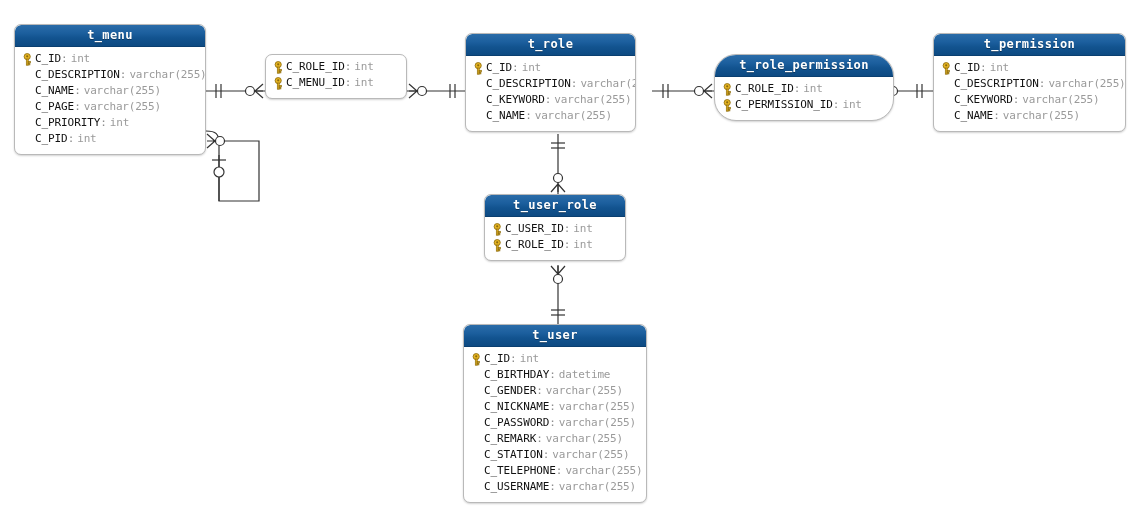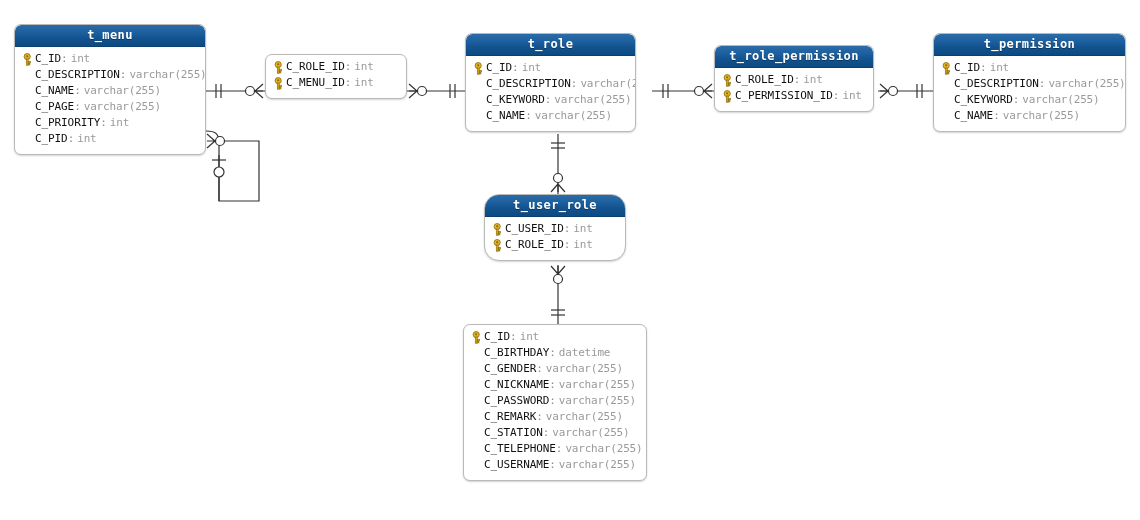--- a/index.html
+++ b/index.html
@@ -275,21 +275,21 @@
     <span class="attr-type">varchar(255)</span>
   </div>
         <div class="attr">
     <span class="keyslot"></span>
     <span class="attr-name">C_NAME</span>
     <span class="attr-sep">:</span>
     <span class="attr-type">varchar(255)</span>
   </div>
       </div>
   </div>
-    <div class="entity" style="left: 714px; top: 45px; width: 160px;">
+    <div class="entity" style="left: 714px; top: 54px; width: 180px; border-radius: 22px;">
     <div class="entity-header">t_role_permission</div>
     <div class="entity-body">
         <div class="attr">
     <span class="keyslot">
             <svg width="13" height="13" viewBox="0 0 13 13" class="key-icon">
               <g>
                 <circle cx="6.2" cy="3.6" r="3.1" fill="#e6b422" stroke="#8a6a0c" stroke-width="0.8"></circle>
                 <circle cx="6.2" cy="3.3" r="1.1" fill="#8a6a0c"></circle>
                 <rect x="5.3" y="6" width="1.9" height="6.2" fill="#e6b422" stroke="#8a6a0c" stroke-width="0.7"></rect>
                 <rect x="7.1" y="8.3" width="2.3" height="1.5" fill="#e6b422" stroke="#8a6a0c" stroke-width="0.7"></rect>
@@ -351,21 +351,21 @@
     <span class="attr-type">varchar(255)</span>
   </div>
         <div class="attr">
     <span class="keyslot"></span>
     <span class="attr-name">C_NAME</span>
     <span class="attr-sep">:</span>
     <span class="attr-type">varchar(255)</span>
   </div>
       </div>
   </div>
-    <div class="entity" style="left: 484px; top: 194px; width: 142px; border-radius: 15px;">
+    <div class="entity" style="left: 484px; top: 194px; width: 142px;">
     <div class="entity-header">t_user_role</div>
     <div class="entity-body">
         <div class="attr">
     <span class="keyslot">
             <svg width="13" height="13" viewBox="0 0 13 13" class="key-icon">
               <g>
                 <circle cx="6.2" cy="3.6" r="3.1" fill="#e6b422" stroke="#8a6a0c" stroke-width="0.8"></circle>
                 <circle cx="6.2" cy="3.3" r="1.1" fill="#8a6a0c"></circle>
                 <rect x="5.3" y="6" width="1.9" height="6.2" fill="#e6b422" stroke="#8a6a0c" stroke-width="0.7"></rect>
                 <rect x="7.1" y="8.3" width="2.3" height="1.5" fill="#e6b422" stroke="#8a6a0c" stroke-width="0.7"></rect>
@@ -389,20 +389,21 @@
               </g>
             </svg>
           </span>
     <span class="attr-name">C_ROLE_ID</span>
     <span class="attr-sep">:</span>
     <span class="attr-type">int</span>
   </div>
       </div>
   </div>
     <div class="entity" style="left: 463px; top: 324px; width: 184px;">
+    <div class="entity-header">t_user</div>
     <div class="entity-body">
         <div class="attr">
     <span class="keyslot">
             <svg width="13" height="13" viewBox="0 0 13 13" class="key-icon">
               <g>
                 <circle cx="6.2" cy="3.6" r="3.1" fill="#e6b422" stroke="#8a6a0c" stroke-width="0.8"></circle>
                 <circle cx="6.2" cy="3.3" r="1.1" fill="#8a6a0c"></circle>
                 <rect x="5.3" y="6" width="1.9" height="6.2" fill="#e6b422" stroke="#8a6a0c" stroke-width="0.7"></rect>
                 <rect x="7.1" y="8.3" width="2.3" height="1.5" fill="#e6b422" stroke="#8a6a0c" stroke-width="0.7"></rect>
                 <rect x="7.1" y="10.5" width="1.8" height="1.4" fill="#e6b422" stroke="#8a6a0c" stroke-width="0.7"></rect>

